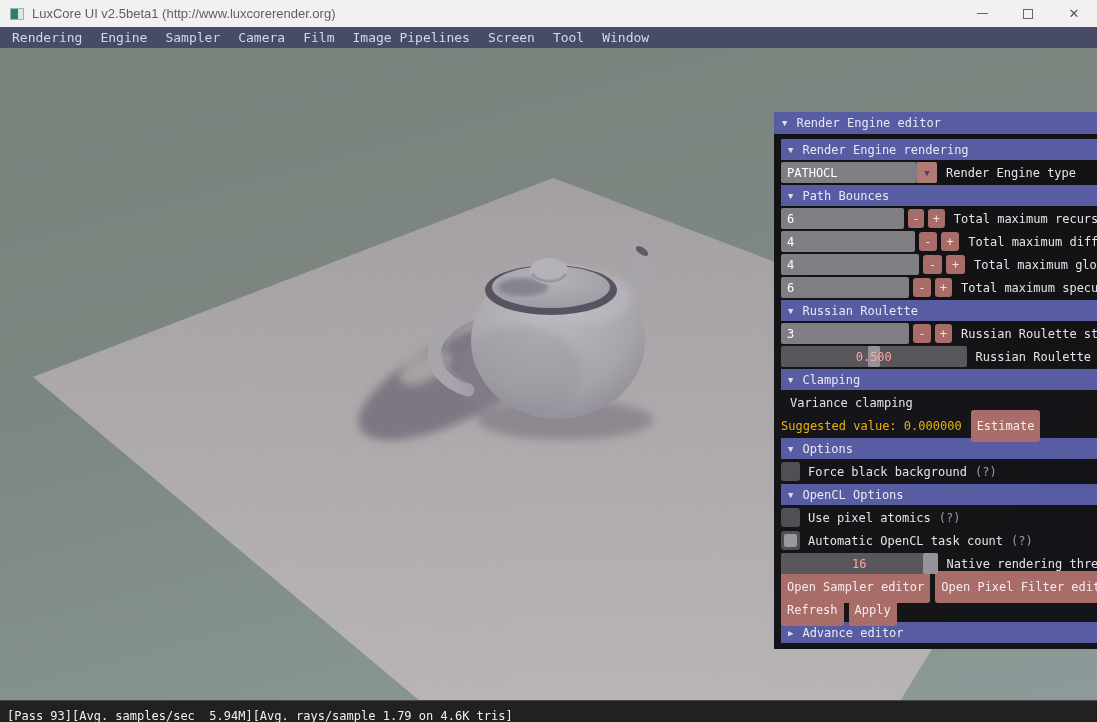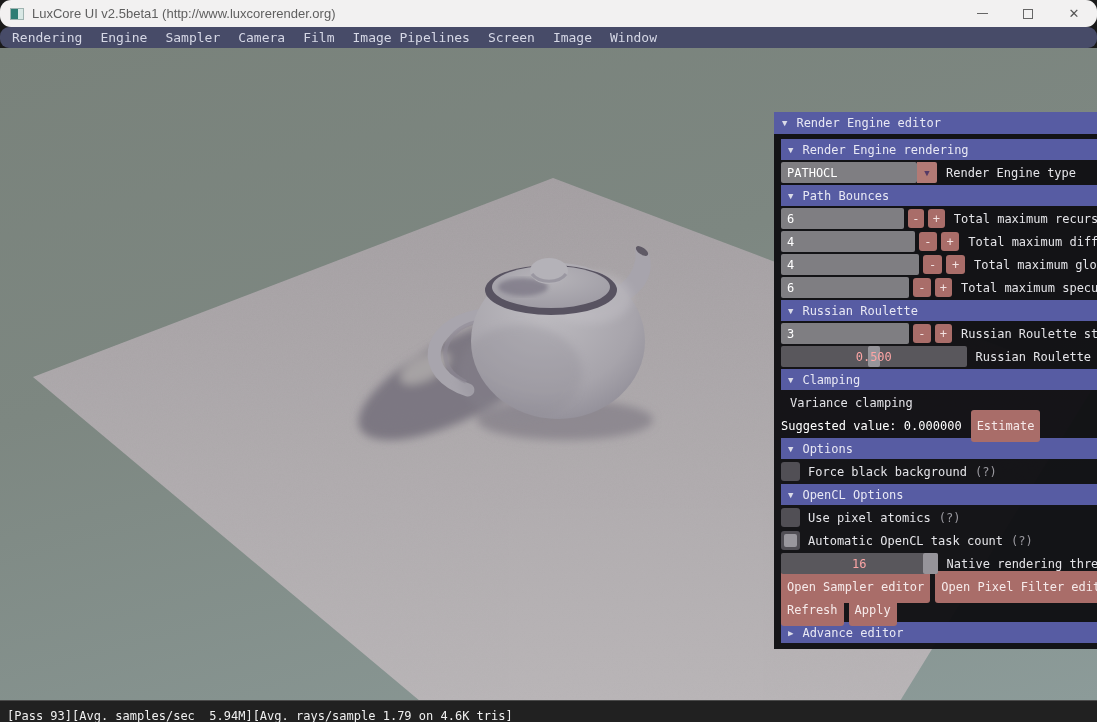--- a/index.html
+++ b/index.html
@@ -2,35 +2,35 @@
 <html><head>
 <meta charset="utf-8">
 <style>
   * { margin:0; padding:0; box-sizing:border-box; }
   html,body { width:1097px; height:722px; overflow:hidden; background:#1a1a1a;
               font-family:"DejaVu Sans Mono", monospace; }
   .app { position:relative; width:1097px; height:722px; }
 
   
   .titlebar { position:absolute; left:0; top:0; width:1097px; height:27px;
-              background:#f2f1f1; display:flex; align-items:center;border-radius:11px; }
+              background:#f2f1f1; display:flex; align-items:center; }
   .app-icon { width:14px; height:12px; margin:0 8px 0 10px;
               background:linear-gradient(90deg,#2e7d74 0 55%, #d8e8e5 55% 100%);
               border:1px solid #9fb4b1; }
   .win-title { font-family:"Liberation Sans", sans-serif; font-size:13px; color:#5f5f5f; }
   .win-btns { margin-left:auto; display:flex; height:27px; }
   .win-btn { width:46px; height:27px; display:flex; align-items:center; justify-content:center;
              color:#666; font-family:"Liberation Sans", sans-serif; font-size:12px; }
   .glyph-min { width:11px; border-top:1px solid #666; height:1px; }
   .glyph-max { width:10px; height:10px; border:1px solid #666; }
   .glyph-close { font-size:13px; color:#555; }
 
   
   .menubar { position:absolute; left:0; top:27px; width:1097px; height:21px;
-             background:#474b68; display:flex; align-items:center; padding-left:12px;border-radius:9px; }
+             background:#474b68; display:flex; align-items:center; padding-left:12px; }
   .menu-item { font-size:13px; color:#d6d8e6; margin-right:18px; white-space:nowrap; }
 
   
   .viewport { position:absolute; left:0; top:48px; width:1097px; height:652px;
               background:linear-gradient(165deg, #79827b 0%, #7d8781 40%, #8c9b99 100%); }
   .viewport svg { position:absolute; left:0; top:0; }
 
   
   .panel { position:absolute; left:774px; top:112px; width:346px; height:537px;
            background:rgba(16,15,19,0.97); font-size:12px; color:#e4e4e8; }
@@ -54,21 +54,21 @@
   .slider { position:relative; width:188px; height:21px; background:#59575c; border-radius:2px;
             display:flex; align-items:center; justify-content:center; color:#fca5a5; }
   .grab { position:absolute; top:0; width:12px; height:21px; background:#96949a; border-radius:2px; }
   .grab-center { left:calc(50% - 6px); }
   .grab-right { right:0; width:15px; }
   .slider .val { position:relative; z-index:2; }
   .cb { width:19px; height:19px; background:#514f55; border-radius:3px; margin-right:8px;
         position:relative; flex:none; }
   .cb.checked::after { content:""; position:absolute; inset:3px; background:#99979d; border-radius:2px; }
   .help { color:#9b9aa0; margin-left:8px; }
-  .muted { color:#ffffff; }
+  .muted { color:#eab308; }
   .btn { height:20px; background:#a96d69; border-radius:3px; color:#f6eaea;
          display:flex; align-items:center; padding:16px 6px; margin-right:5px; white-space:nowrap; }
 
   
   .statusbar { position:absolute; left:0; top:700px; width:1097px; height:31px;
                background:#212121; border-top:1px solid #4a4a4a; color:#f0f0f0;
                display:flex; align-items:center; padding-left:7px; font-size:12px; white-space:pre; }
 </style>
 </head>
 <body>
@@ -92,21 +92,21 @@
   </div>
 
   <div class="menubar">
     <span class="menu-item">Rendering</span>
     <span class="menu-item">Engine</span>
     <span class="menu-item">Sampler</span>
     <span class="menu-item">Camera</span>
     <span class="menu-item">Film</span>
     <span class="menu-item">Image Pipelines</span>
     <span class="menu-item">Screen</span>
-    <span class="menu-item">Image</span>
+    <span class="menu-item">Tool</span>
     <span class="menu-item">Window</span>
   </div>
 
   <div class="viewport">
     <svg width="1097" height="652" viewBox="0 0 1097 652">
       <defs>
         <linearGradient id="floorG" x1="0" y1="0" x2="0" y2="1">
           <stop offset="0" stop-color="#a39ea1"></stop>
             <stop offset="1" stop-color="#b8b4b6"></stop>
         </linearGradient>

